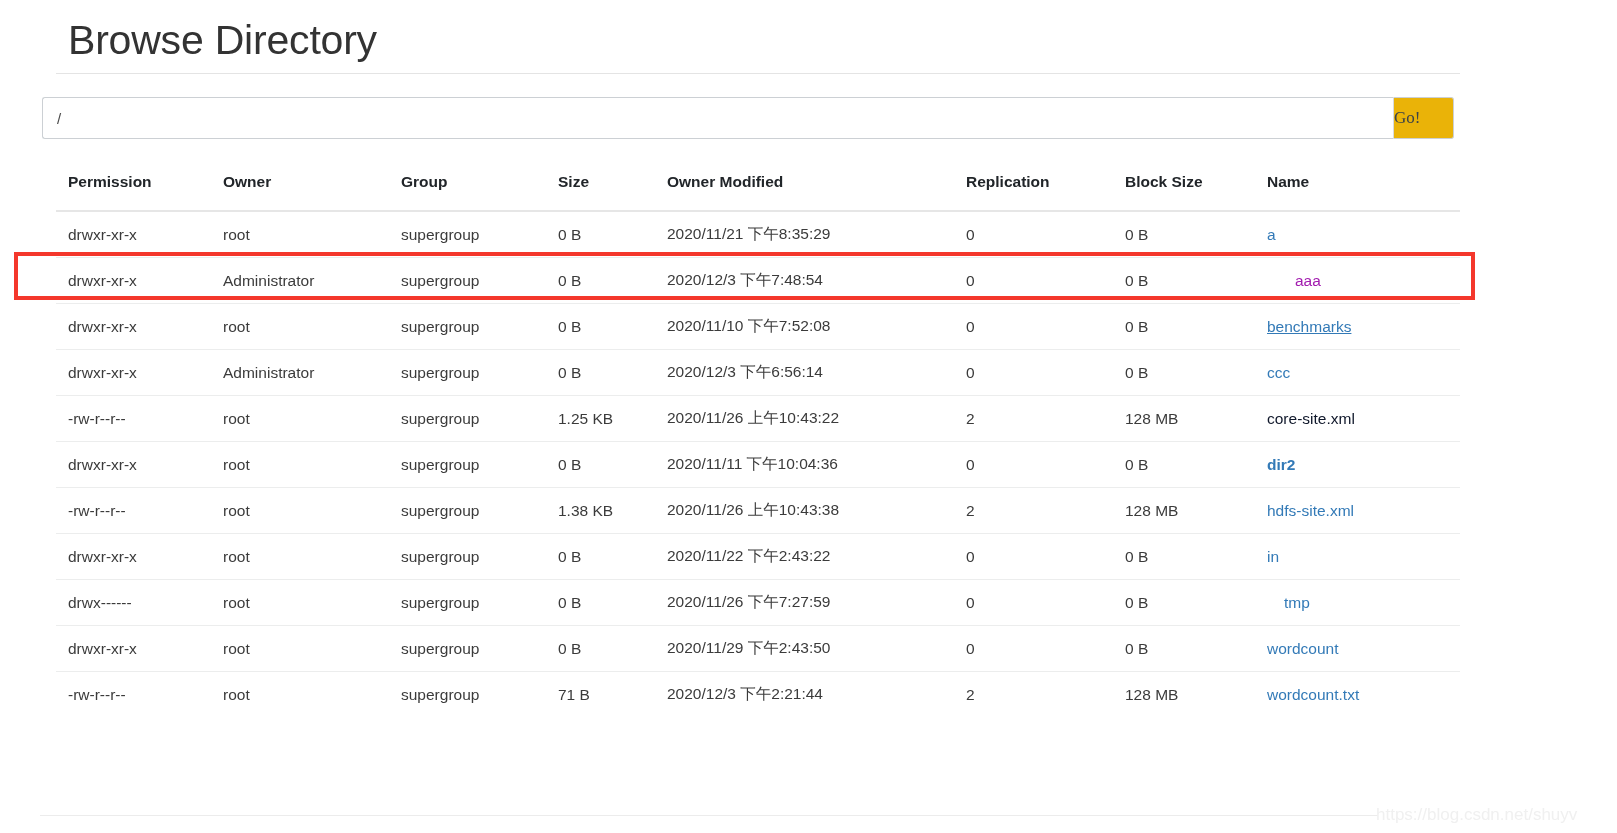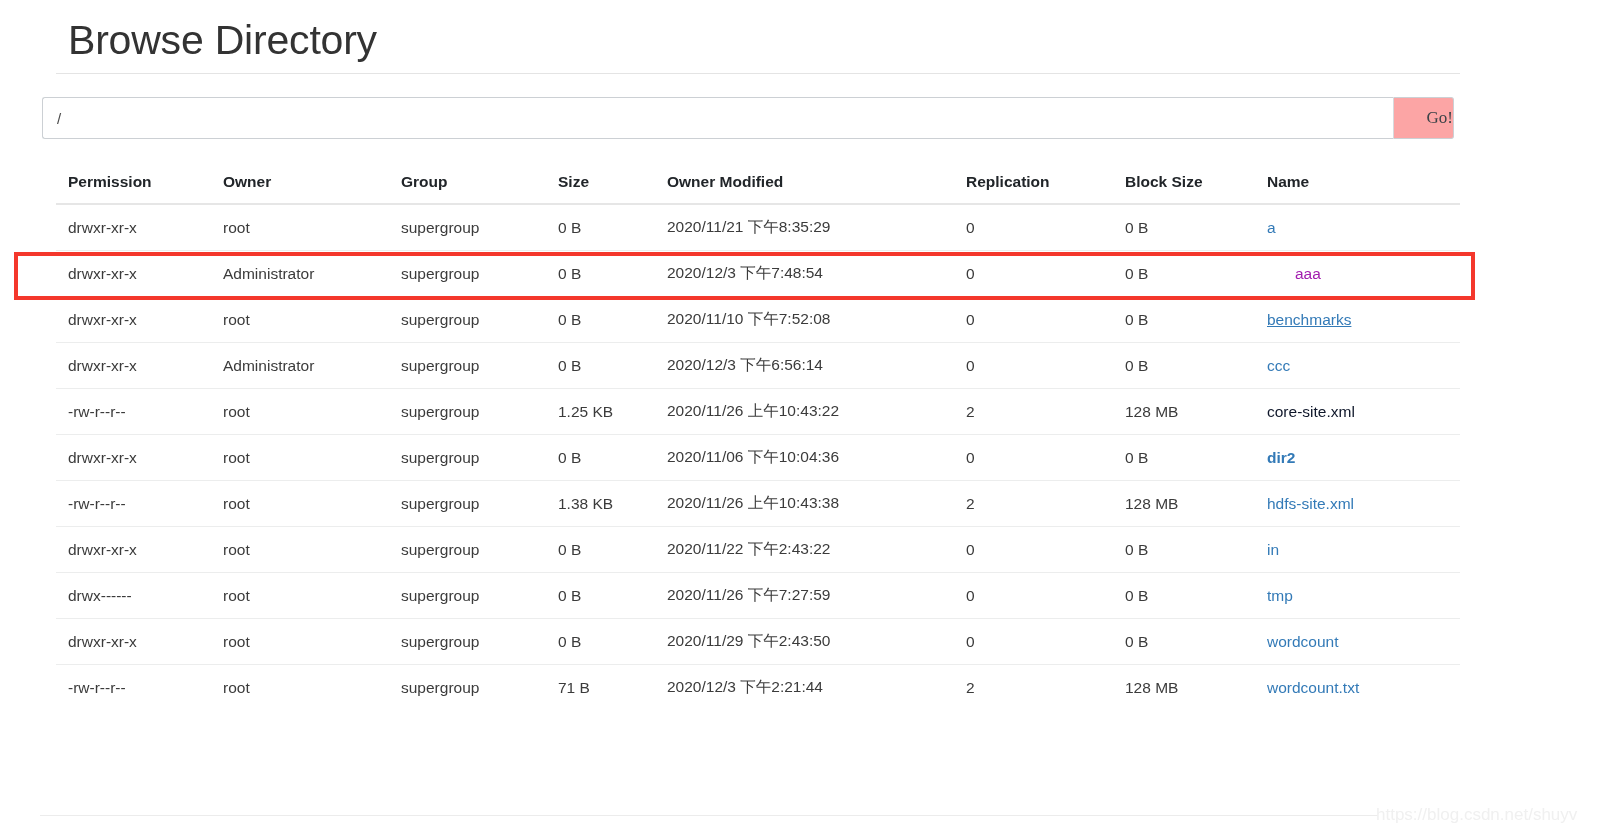--- a/index.html
+++ b/index.html
@@ -74,46 +74,46 @@
     outline: none;
   }
   .go-button {
     flex: 0 0 auto;
     width: 60px;
     height: 42px;
     box-sizing: border-box;
     border: 1px solid #ccd0d4;
     border-left: none;
     border-radius: 0 3px 3px 0;
-    background: #fca5a5;
+    background: #eab308;
     color: #3c4348;
     font-family: "Liberation Serif", "DejaVu Serif", serif;
     font-size: 17px;
     line-height: 40px;
-    text-align: right;
+    text-align: left;
     cursor: pointer;
     padding: 0;
   }
 
   
   .listing-table {
     position: absolute;
     left: 56px;
     top: 163px;
     width: 1404px;
     border-collapse: collapse;
     table-layout: fixed;
     font-size: 15.5px;
   }
   .listing-table th {
     text-align: left;
     font-weight: bold;
     color: #212529;
     font-size: 15.5px;
-    padding: 10px 0 12px 12px;
+    padding: 10px 0 19px 12px;
     border-bottom: 2px solid #e6e6e6;
     white-space: nowrap;
   }
   .listing-table td {
     text-align: left;
     color: #3b3b3b;
     padding: 12px 0 12px 12px;
     border-top: 1px solid #eceded;
     white-space: nowrap;
     font-size: 15.5px;
@@ -254,21 +254,21 @@
           <td>2020/11/26 上午10:43:22</td>
           <td>2</td>
           <td>128 MB</td>
           <td><span class="name-link" style="color: #0f172a;">core-site.xml</span></td>
         </tr>
         <tr>
           <td>drwxr-xr-x</td>
           <td>root</td>
           <td>supergroup</td>
           <td>0 B</td>
-          <td>2020/11/06 下午10:04:36</td>
+          <td>2020/11/11 下午10:04:36</td>
           <td>0</td>
           <td>0 B</td>
           <td><span class="name-link" style="color: rgb(51, 122, 183); font-weight: bold;">dir2</span></td>
         </tr>
         <tr>
           <td>-rw-r--r--</td>
           <td>root</td>
           <td>supergroup</td>
           <td>1.38 KB</td>
           <td>2020/11/26 上午10:43:38</td>
@@ -287,21 +287,21 @@
           <td><span class="name-link" style="color: rgb(51, 122, 183);">in</span></td>
         </tr>
         <tr>
           <td>drwx------</td>
           <td>root</td>
           <td>supergroup</td>
           <td>0 B</td>
           <td>2020/11/26 下午7:27:59</td>
           <td>0</td>
           <td>0 B</td>
-          <td><span class="name-link" style="color: rgb(51, 122, 183);">tmp</span></td>
+          <td><span class="name-link" style="color: rgb(51, 122, 183); margin-left: 17px;">tmp</span></td>
         </tr>
         <tr>
           <td>drwxr-xr-x</td>
           <td>root</td>
           <td>supergroup</td>
           <td>0 B</td>
           <td>2020/11/29 下午2:43:50</td>
           <td>0</td>
           <td>0 B</td>
           <td><span class="name-link" style="color: rgb(51, 122, 183);">wordcount</span></td>

